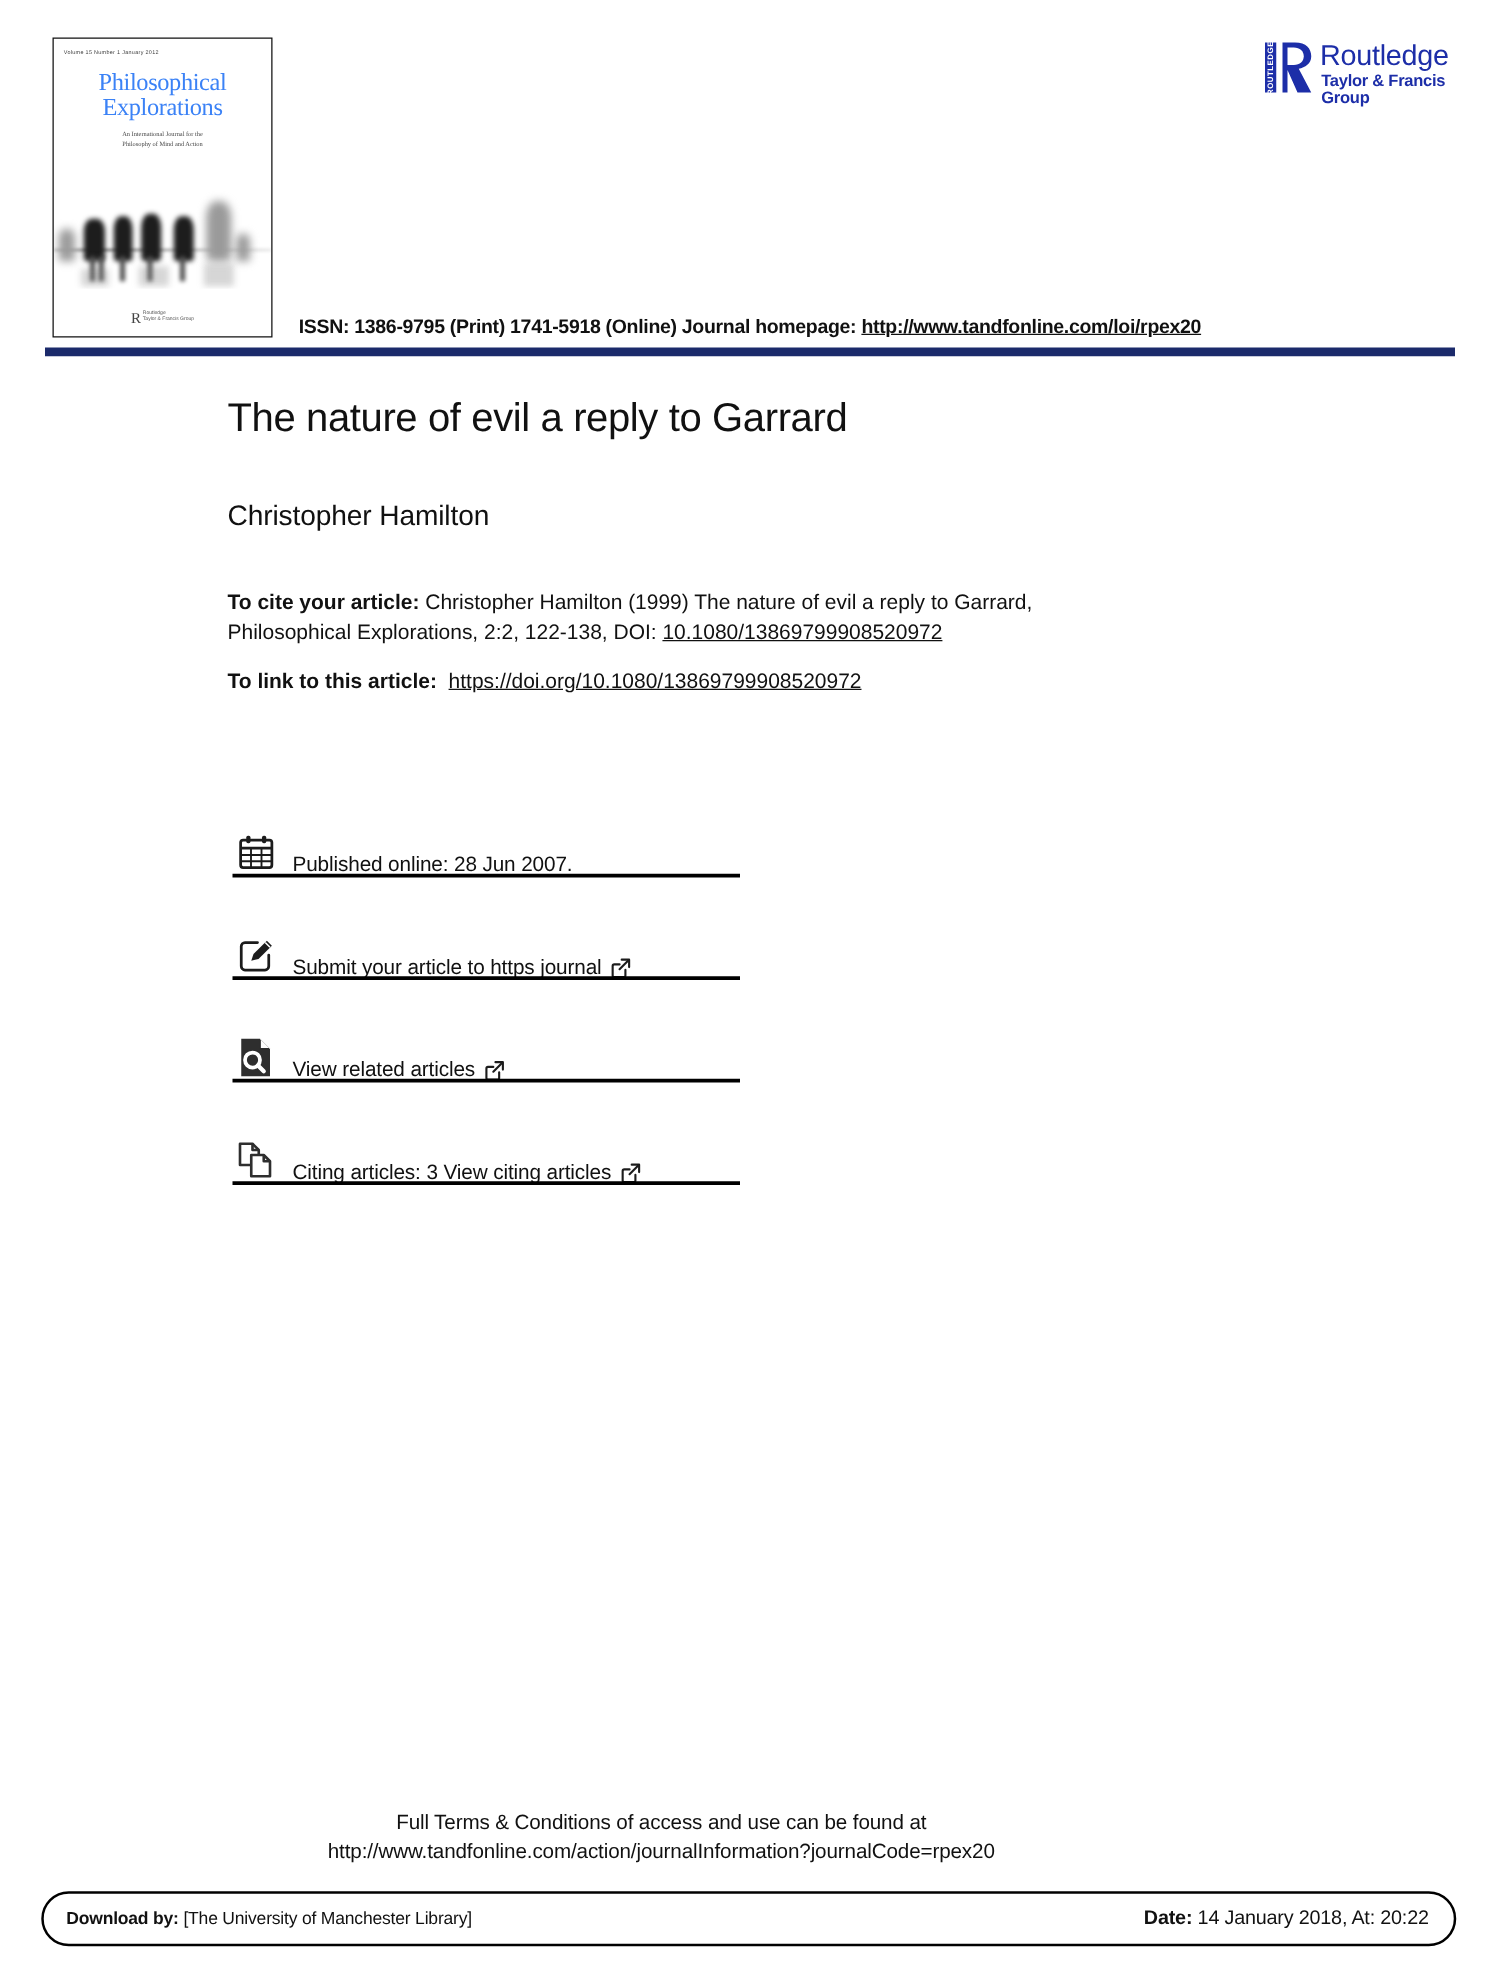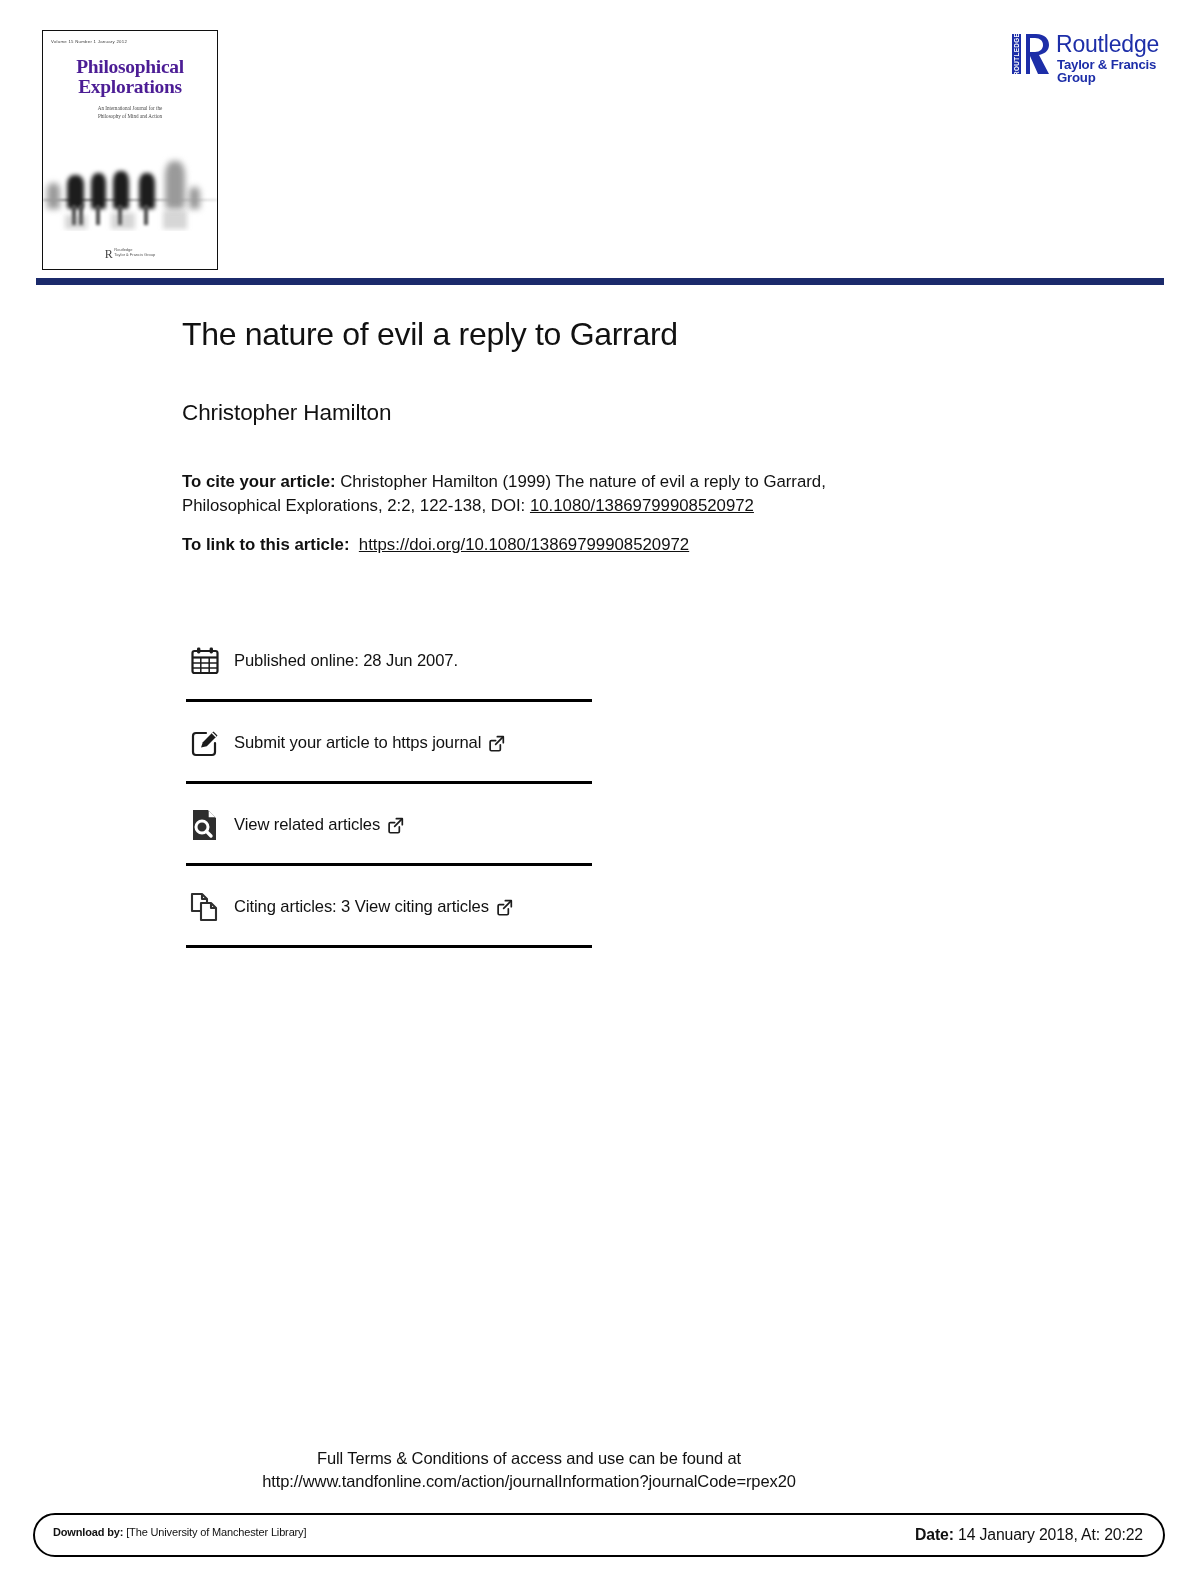--- a/index.html
+++ b/index.html
@@ -46,24 +46,24 @@
     transform: scale(1.35);
     transform-origin: left top;
   }
   .cover-topline span { white-space: nowrap; }
   .cover-title {
     position: absolute;
     left: 0; top: 26px;
     width: 174px;
     text-align: center;
     font-family: "Liberation Serif", serif;
-    font-weight: bold;
+    font-weight: normal;
     font-size: 19.5px;
     line-height: 1.04;
-    color: #4c1d95;
+    color: #3b82f6;
     letter-spacing: -0.3px;
   }
   .cover-sub {
     position: absolute;
     left: 0; top: 74px;
     width: 174px;
     text-align: center;
     font-family: "Liberation Serif", serif;
     font-size: 5.1px;
     line-height: 1.55;
@@ -256,21 +256,21 @@
   
   .metrics {
     position: absolute;
     left: 186px; top: 620px;
     width: 406px;
   }
   .metric-row {
     position: relative;
     height: 82px;
     display: flex;
-    align-items: center;
+    align-items: flex-end;
   }
   .metric-icon {
     width: 44px;
     min-width: 44px;
     height: 40px;
     display: flex;
     align-items: center;
     justify-content: flex-start;
     padding-left: 4px;
   }
@@ -308,21 +308,21 @@
     left: 33px; top: 1513px;
     width: 1132px;
     height: 44px;
     border: 2.2px solid #000;
     border-radius: 22px;
     box-sizing: border-box;
   }
   .dl-left {
     position: absolute;
     left: 18px; top: 11px;
-    font-size: 11px;
+    font-size: 14px;
     color: #111;
     letter-spacing: -0.15px;
   }
   .dl-right {
     position: absolute;
     right: 20px; top: 11px;
     font-size: 15.8px;
     color: #111;
     letter-spacing: -0.15px;
   }
@@ -365,20 +365,21 @@
       <div class="refl" style="left:68px; width:24px; height:16px;"></div>
       <div class="refl" style="left:120px;width:24px; height:18px;"></div>
     </div>
 
     <div class="cover-routledge">
       <span class="rr">R</span><span class="rt"><span>Routledge</span><br><span>Taylor &amp; Francis Group</span></span>
     </div>
   </div>
 
 
+  <div class="issn-line"><span>ISSN: 1386-9795 (Print) 1741-5918 (Online) Journal homepage: </span><span class="homepage-link">http://www.tandfonline.com/loi/rpex20</span></div>
 
   <div class="routledge-logo">
     <div class="rl-strip">ROUTLEDGE</div>
     <svg class="rl-mark" viewBox="0 0 26 44">
       <path d="M2 2 L12 2 C21 2 25 7 25 13 C25 19 20 22 15 23 L25 42 L14 42 L6 24 L6 42 L2 42 Z" fill="#1d2ea8"></path>
       <path d="M6 6 L11 6 C16 6 19 9 19 13 C19 17 16 20 11 20 L6 20 Z" fill="#ffffff"></path>
     </svg>
     <div class="rl-word">Routledge</div>
     <div class="rl-sub">Taylor &amp; Francis Group</div>
   </div>

